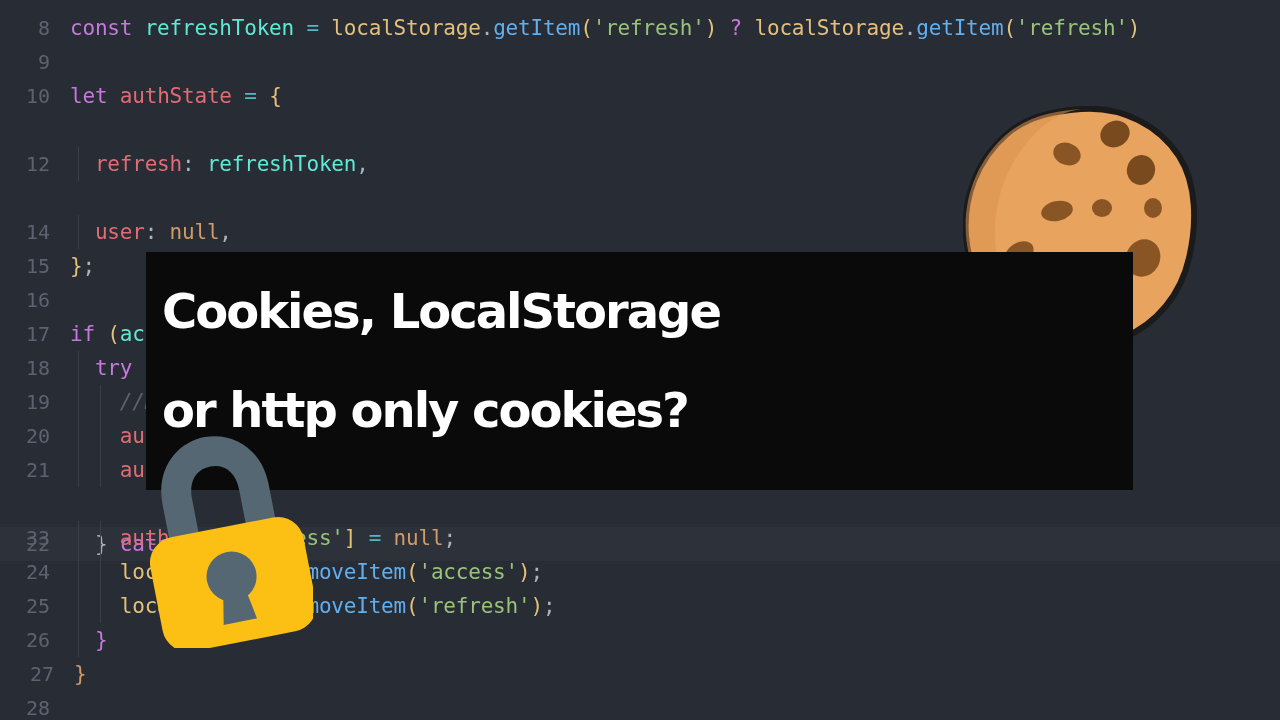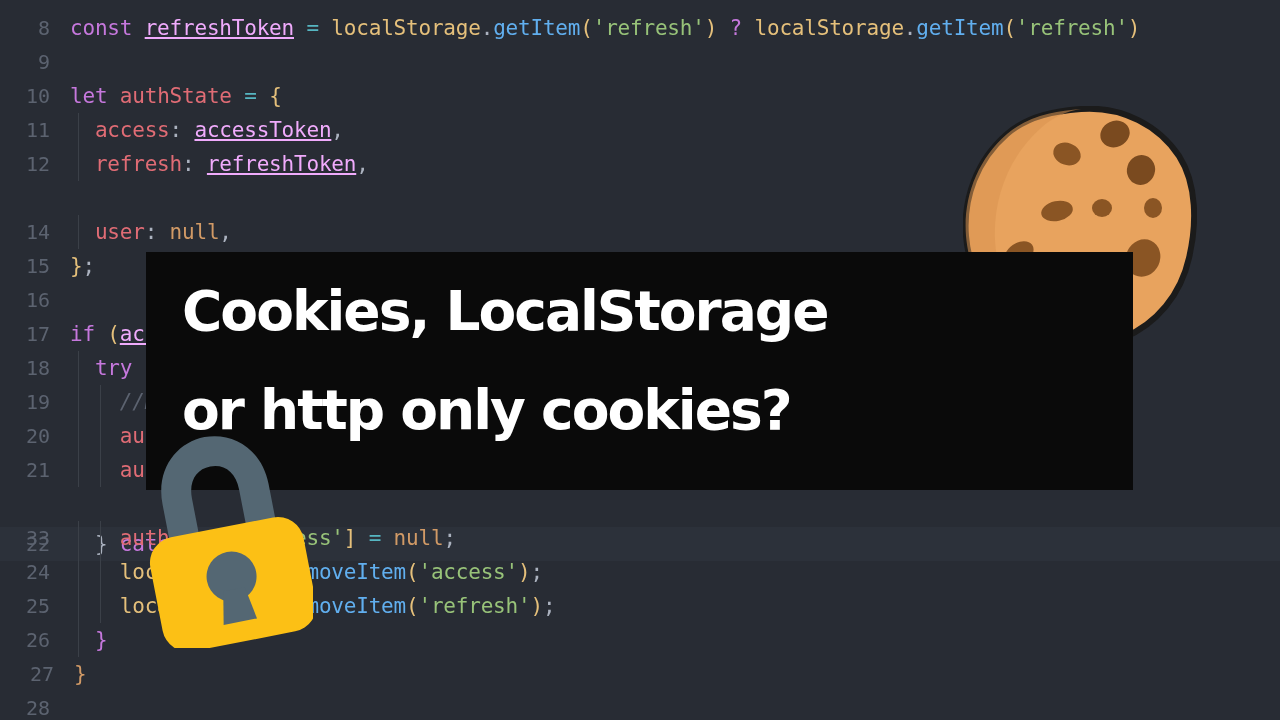--- a/index.html
+++ b/index.html
@@ -53,21 +53,21 @@
     top: 0;
     width: 1px;
     height: 34px;
     background: #3b4048;
   }
   .g1 { left: 78px; }
   .g2 { left: 100px; }
 
   
   .kw   { color: #c678dd; }   
-  .var  { color: #f0abfc; text-decoration: underline; }
+  .var  { color: #5eead4; }
   .op   { color: #56b6c2; }   
   .obj  { color: #e5c07b; }   
   .fn   { color: #61afef; }   
   .str  { color: #98c379; }   
   .punc { color: #abb2bf; }
   .ybr  { color: #e5c07b; }
   .prop { color: #e06c75; }   
   .lit  { color: #d19a66; }   
   .cmt  { color: #5c6370; font-style: italic; }
   .pbr  { color: #c678dd; }
@@ -88,28 +88,28 @@
     position: absolute;
     left: 146px;
     top: 252px;
     width: 987px;
     height: 238px;
     background: #0a0a0a;
     z-index: 8;
   }
   #title-text {
     position: absolute;
-    left: 182px;
+    left: 162px;
     top: 262px;
     width: 960px;
     z-index: 9;
     color: #ffffff;
     font-family: "DejaVu Sans", sans-serif;
     font-weight: bold;
-    font-size: 55px;
+    font-size: 48px;
     line-height: 99px;
     letter-spacing: -2px;
   }
   #title-text .tline { display: block; white-space: nowrap; }
 
   
   #padlock {
     position: absolute;
     left: 128px;
     top: 428px;
@@ -137,25 +137,20 @@
     <div class="code-line" style="position:absolute;top:45px;left:0;right:0;">
       <span class="gutter">9</span>
       <span class="code-text"></span>
     </div>
 
     <div class="code-line" style="position:absolute;top:79px;left:0;right:0;">
       <span class="gutter">10</span>
       <span class="code-text"><span class="kw">let</span> <span class="prop">authState</span> <span class="op">=</span> <span class="ybr">{</span></span>
     </div>
 
-    <div class="code-line" style="position:absolute;top:113px;left:0;right:0;">
-      <span class="gutter">11</span>
-      <span class="guide g1"></span>
-      <span class="code-text">  <span class="prop">access</span><span class="punc">:</span> <span class="var">accessToken</span><span class="punc">,</span></span>
-    </div>
 
     <div class="code-line" style="position:absolute;top:147px;left:0;right:0;">
       <span class="gutter">12</span>
       <span class="guide g1"></span>
       <span class="code-text">  <span class="prop">refresh</span><span class="punc">:</span> <span class="var">refreshToken</span><span class="punc">,</span></span>
     </div>
 
 
     <div class="code-line" style="position:absolute;top:215px;left:0;right:0;padding-left:8px;">
       <span class="gutter">14</span>

